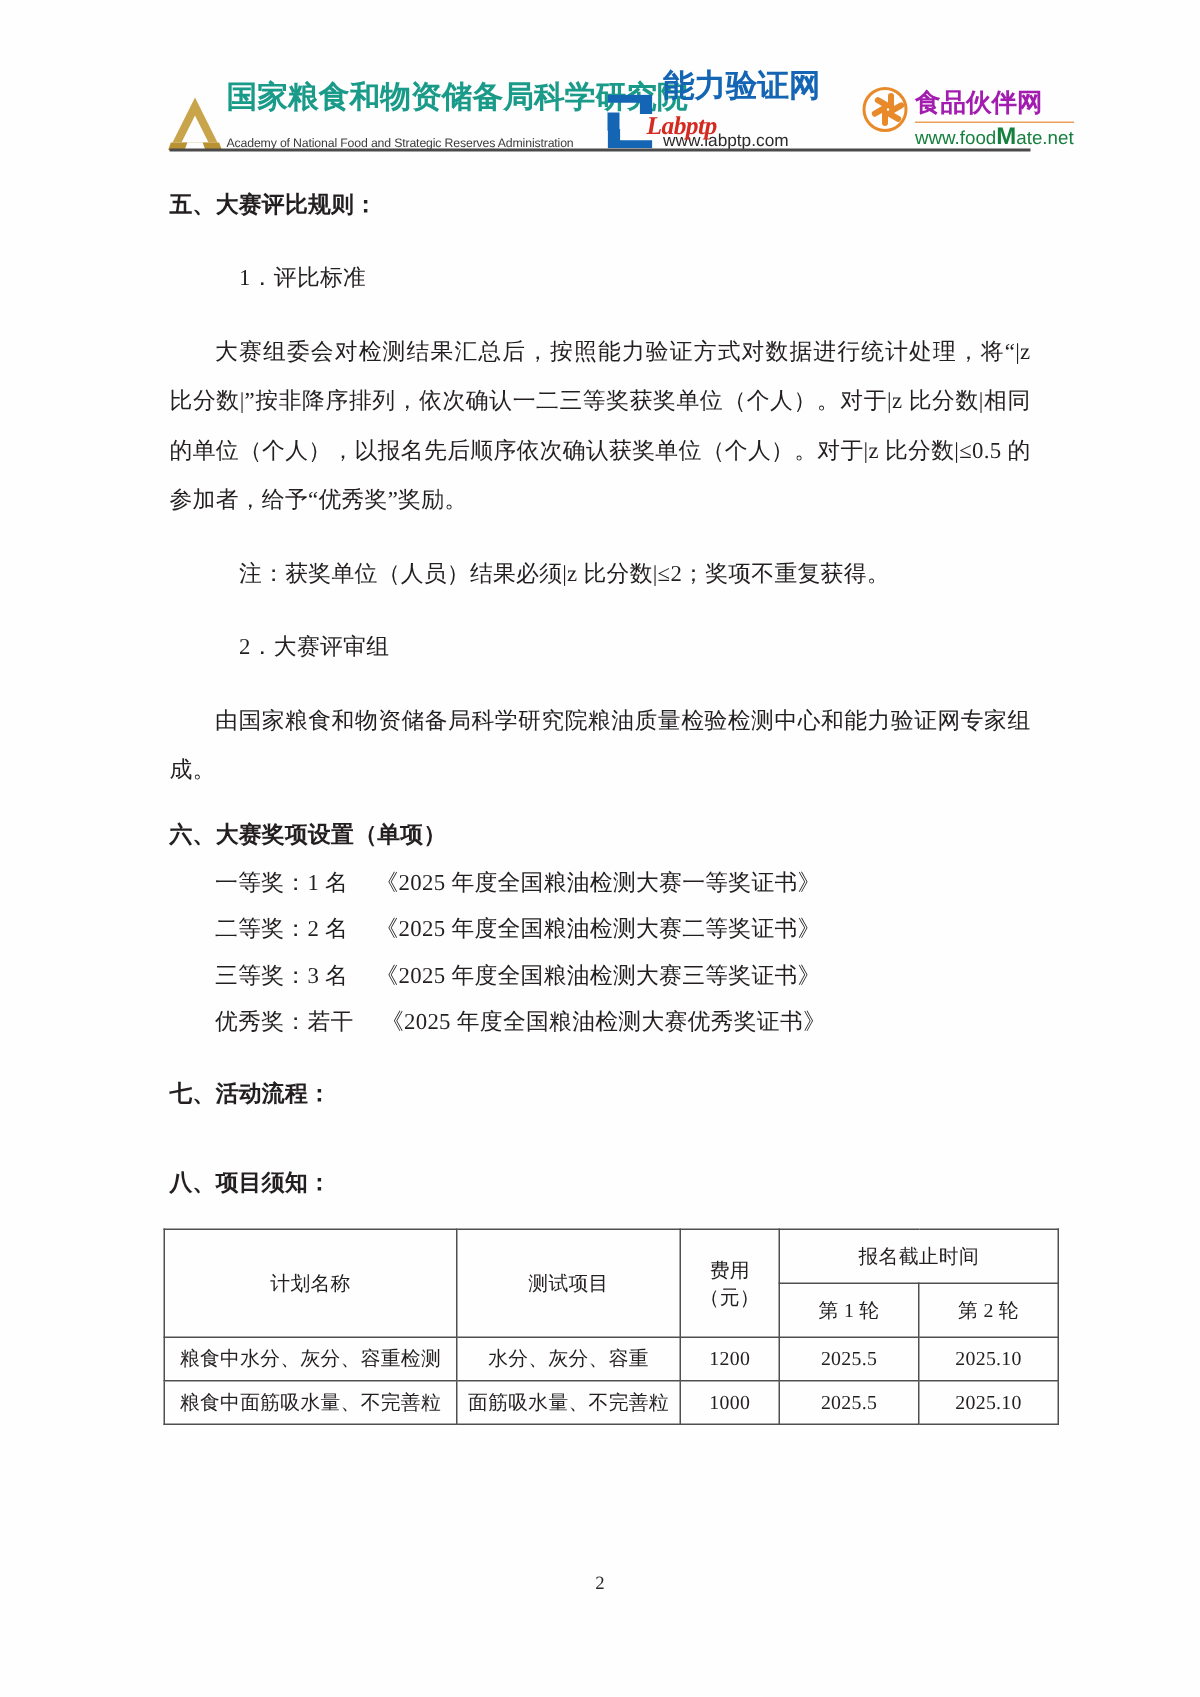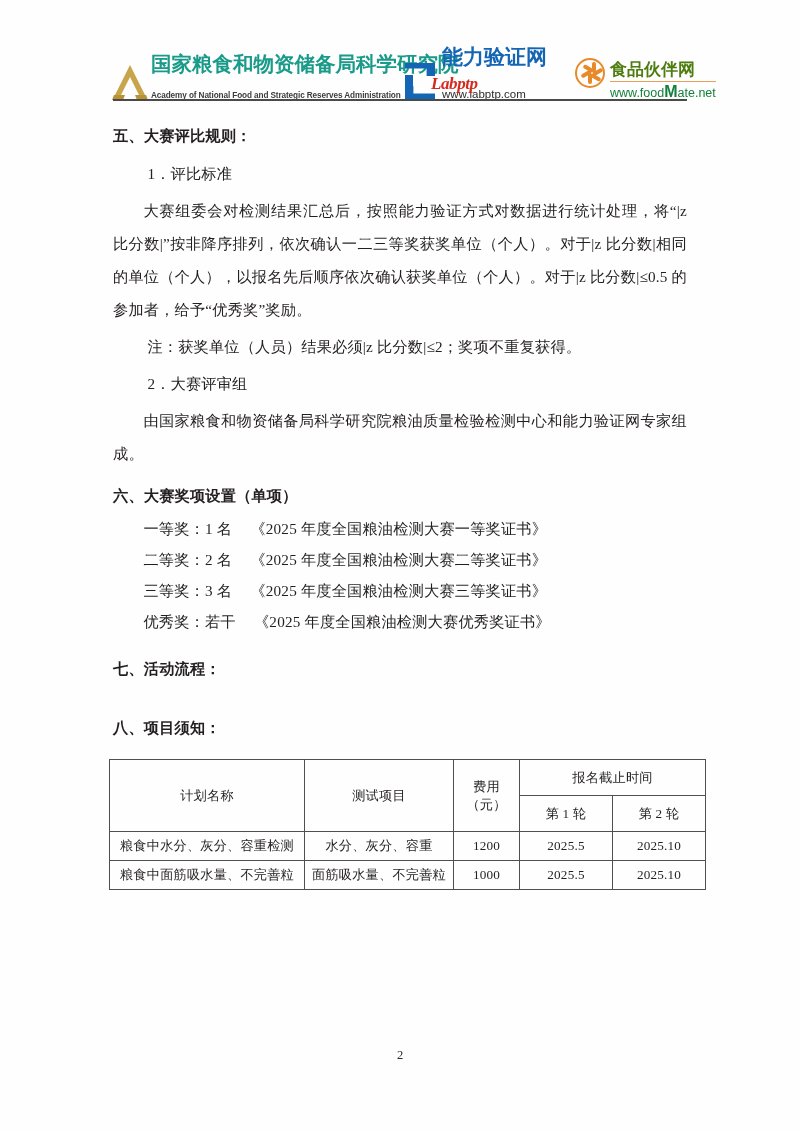--- a/index.html
+++ b/index.html
@@ -94,21 +94,21 @@
   .acad-cn {
     font-family: "DejaVu Sans", sans-serif;
     font-weight: bold;
     font-size: 20.5px;
     color: #1a9b8a;
     letter-spacing: 0px;
     white-space: nowrap;
   }
   .acad-en {
     font-family: "Liberation Sans", sans-serif;
-    font-weight: bold;
+    font-weight: normal;
     font-size: 8.2px;
     color: #3c3c3c;
     margin-top: 17px;
     white-space: nowrap;
     letter-spacing: -0.1px;
   }
 
   
   .logo-labptp {
     display: flex;
@@ -191,21 +191,21 @@
     width: 4px; height: 11px;
     background: #e88a2a;
     border-radius: 2px;
     transform-origin: 50% 0%;
   }
   .fm-text { line-height: 1; }
   .fm-cn {
     font-family: "DejaVu Sans", sans-serif;
     font-weight: bold;
     font-size: 17px;
-    color: #4d7c0f;
+    color: #a21caf;
     white-space: nowrap;
   }
   .fm-rule {
     height: 1px;
     background: #e8a05a;
     margin: 3px 0 2px 0;
   }
   .fm-url {
     font-family: "Liberation Sans", sans-serif;
     font-size: 12.5px;
@@ -239,21 +239,21 @@
   h2.sec-head {
     margin: 0;
     font-family: "DejaVu Sans", sans-serif;
     font-weight: bold;
     font-size: 15.2px;
     line-height: 33px;
     letter-spacing: 0.2px;
   }
 
   p.sub-item {
-    margin: 4px;
+    margin: 16px;
     font-size: 15.2px;
     line-height: 33px;
     text-indent: 2em;
     letter-spacing: 0.2px;
   }
 
   p.award-line {
     margin: 0;
     font-size: 15.2px;
     line-height: 31px;

